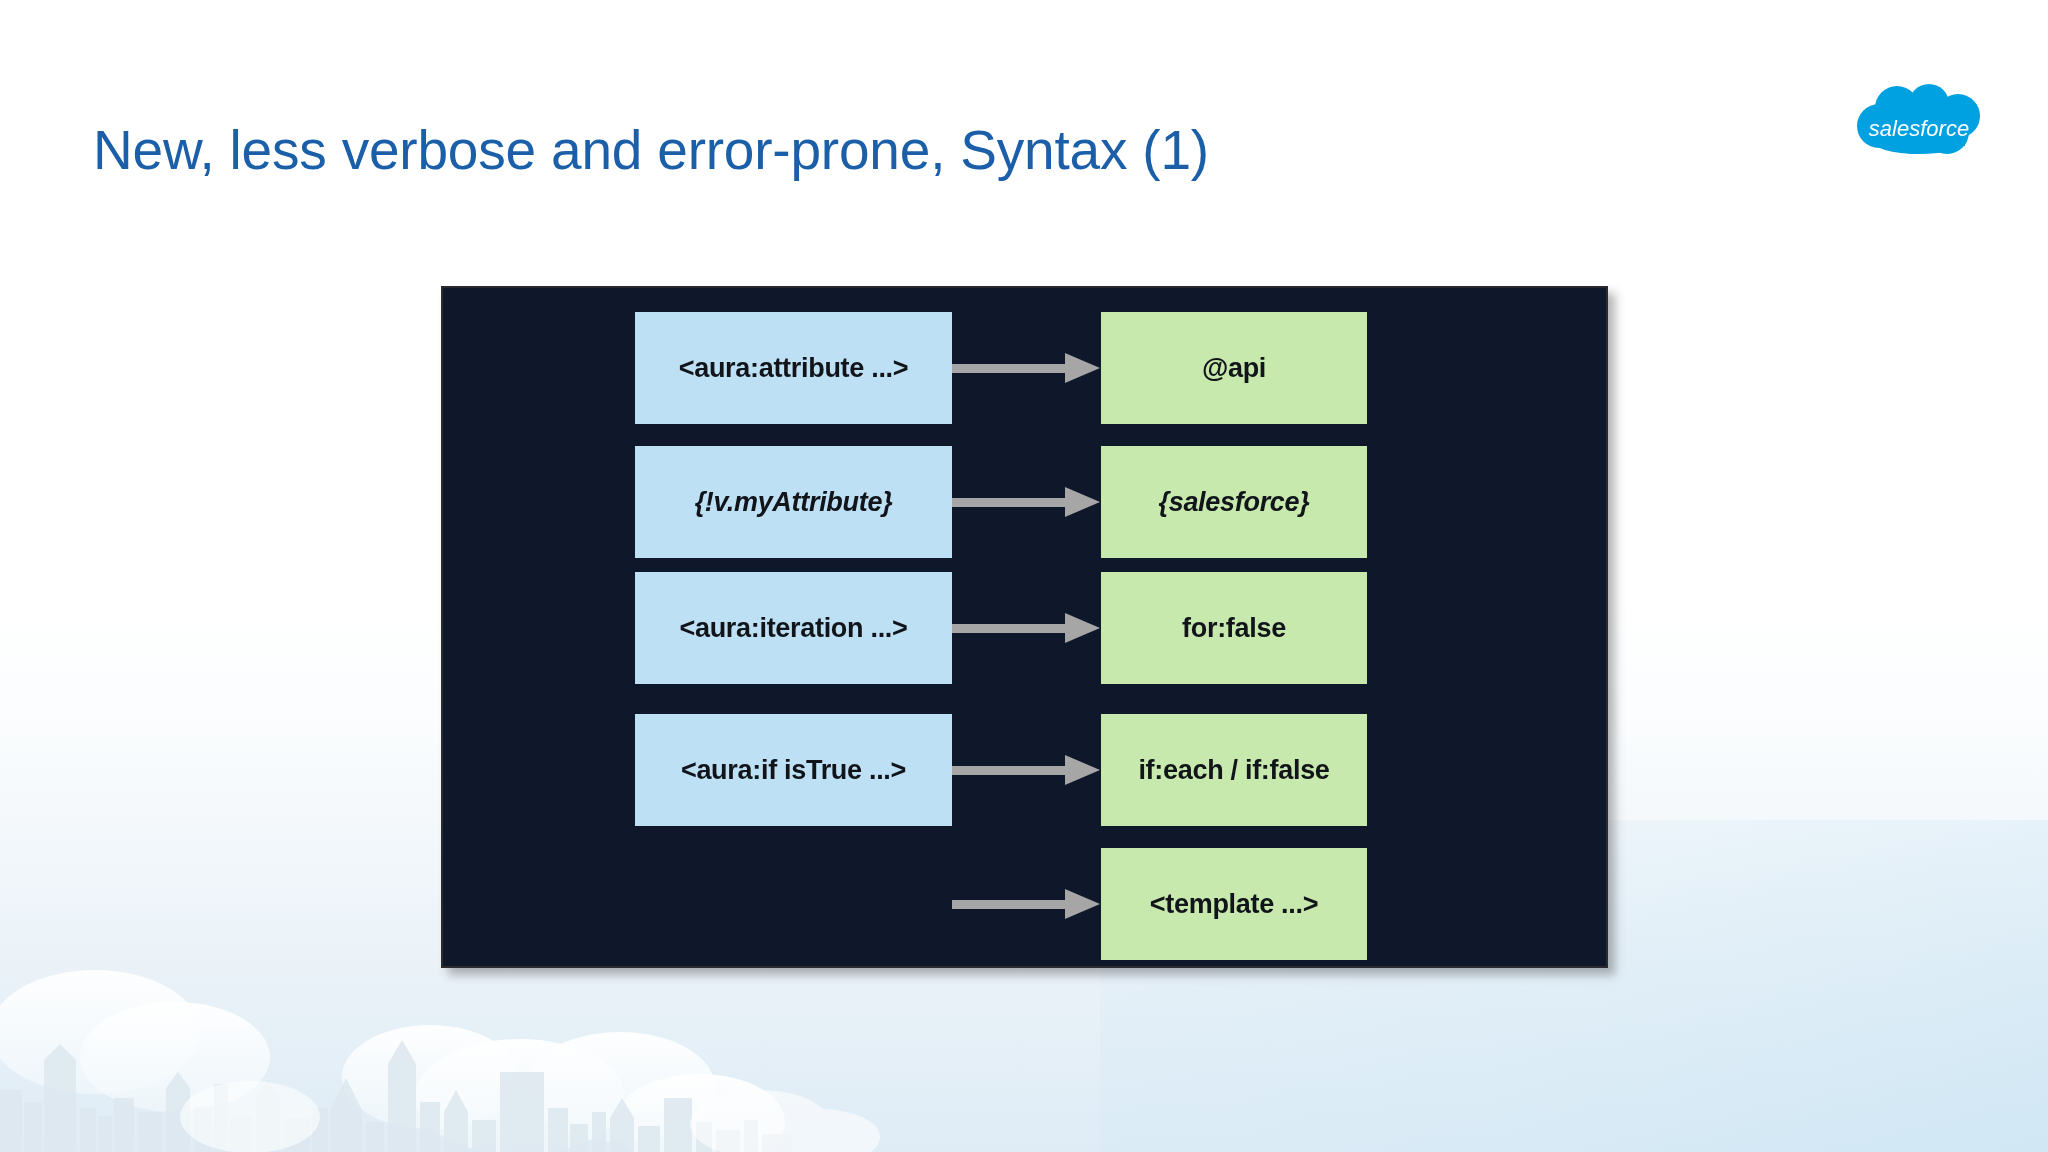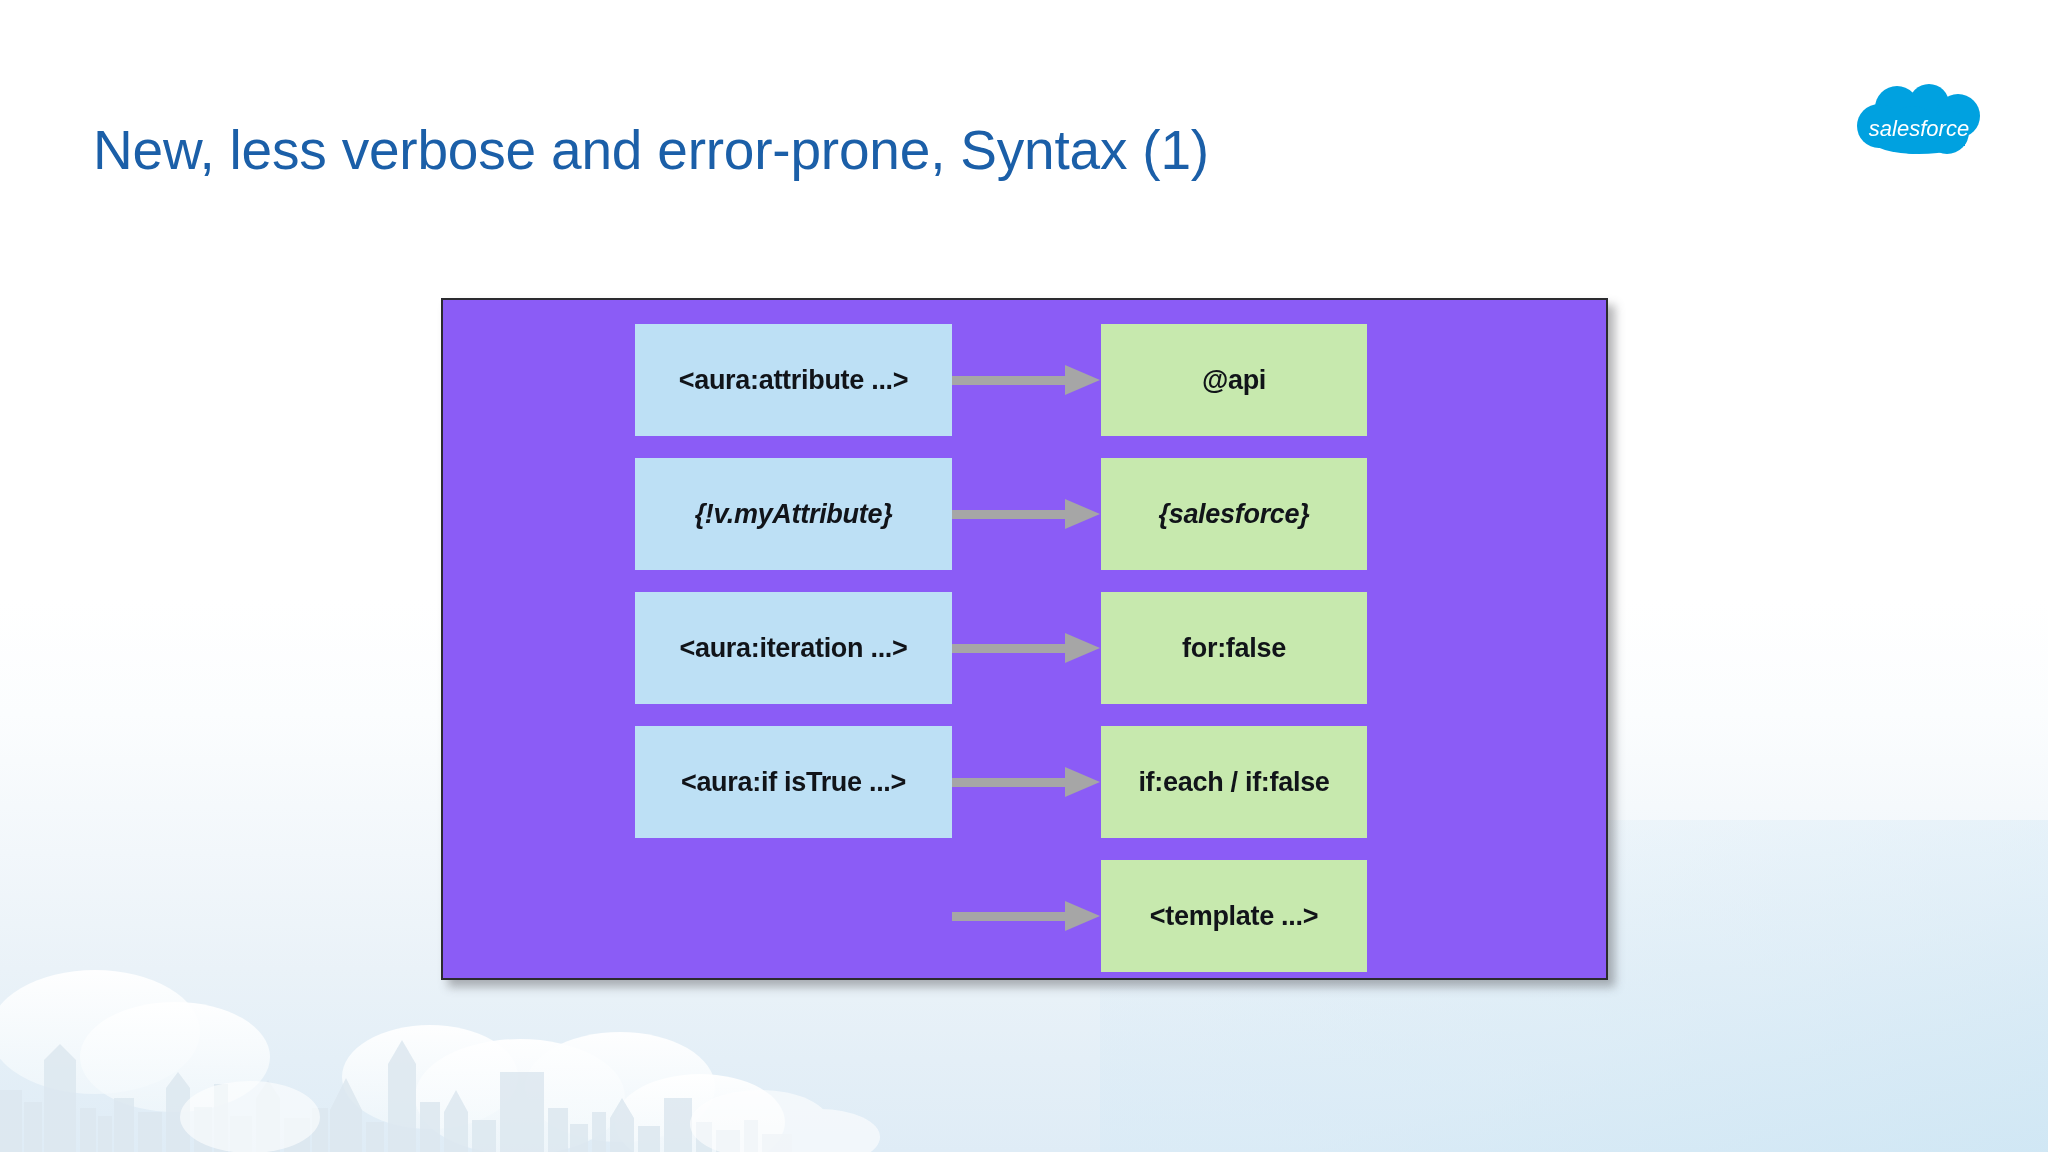--- a/index.html
+++ b/index.html
@@ -63,25 +63,24 @@
   }
   .logo svg { display: block; }
 
   
   .diagram-frame {
     position: absolute;
     left: 441px;
     top: 286px;
     width: 1167px;
     height: 682px;
-    background: #8b5cf6;
+    background: #0f172a;
     border: 2px solid #2b2b2f;
     box-sizing: border-box;
     box-shadow: 7px 7px 9px rgba(90,90,95,0.45);
-    margin-top: 12px;
   }
 
   .rows {
     position: absolute;
     left: 0; top: 0;
     width: 100%; height: 100%;
   }
 
   .row {
     position: absolute;
@@ -252,21 +251,21 @@
 
       <div class="row" style="top:158px;font-style:italic;">
         <div class="box left">{!v.myAttribute}</div>
         <div class="arrow">
           <div class="shaft"></div>
           <div class="head"></div>
         </div>
         <div class="box right">{salesforce}</div>
       </div>
 
-      <div class="row" style="top:292px;text-decoration:underline;">
+      <div class="row" style="top:284px;text-decoration:underline;">
         <div class="box left">&lt;aura:iteration ...&gt;</div>
         <div class="arrow">
           <div class="shaft"></div>
           <div class="head"></div>
         </div>
         <div class="box right">for:false</div>
       </div>
 
       <div class="row" style="top:426px;">
         <div class="box left">&lt;aura:if isTrue ...&gt;</div>

